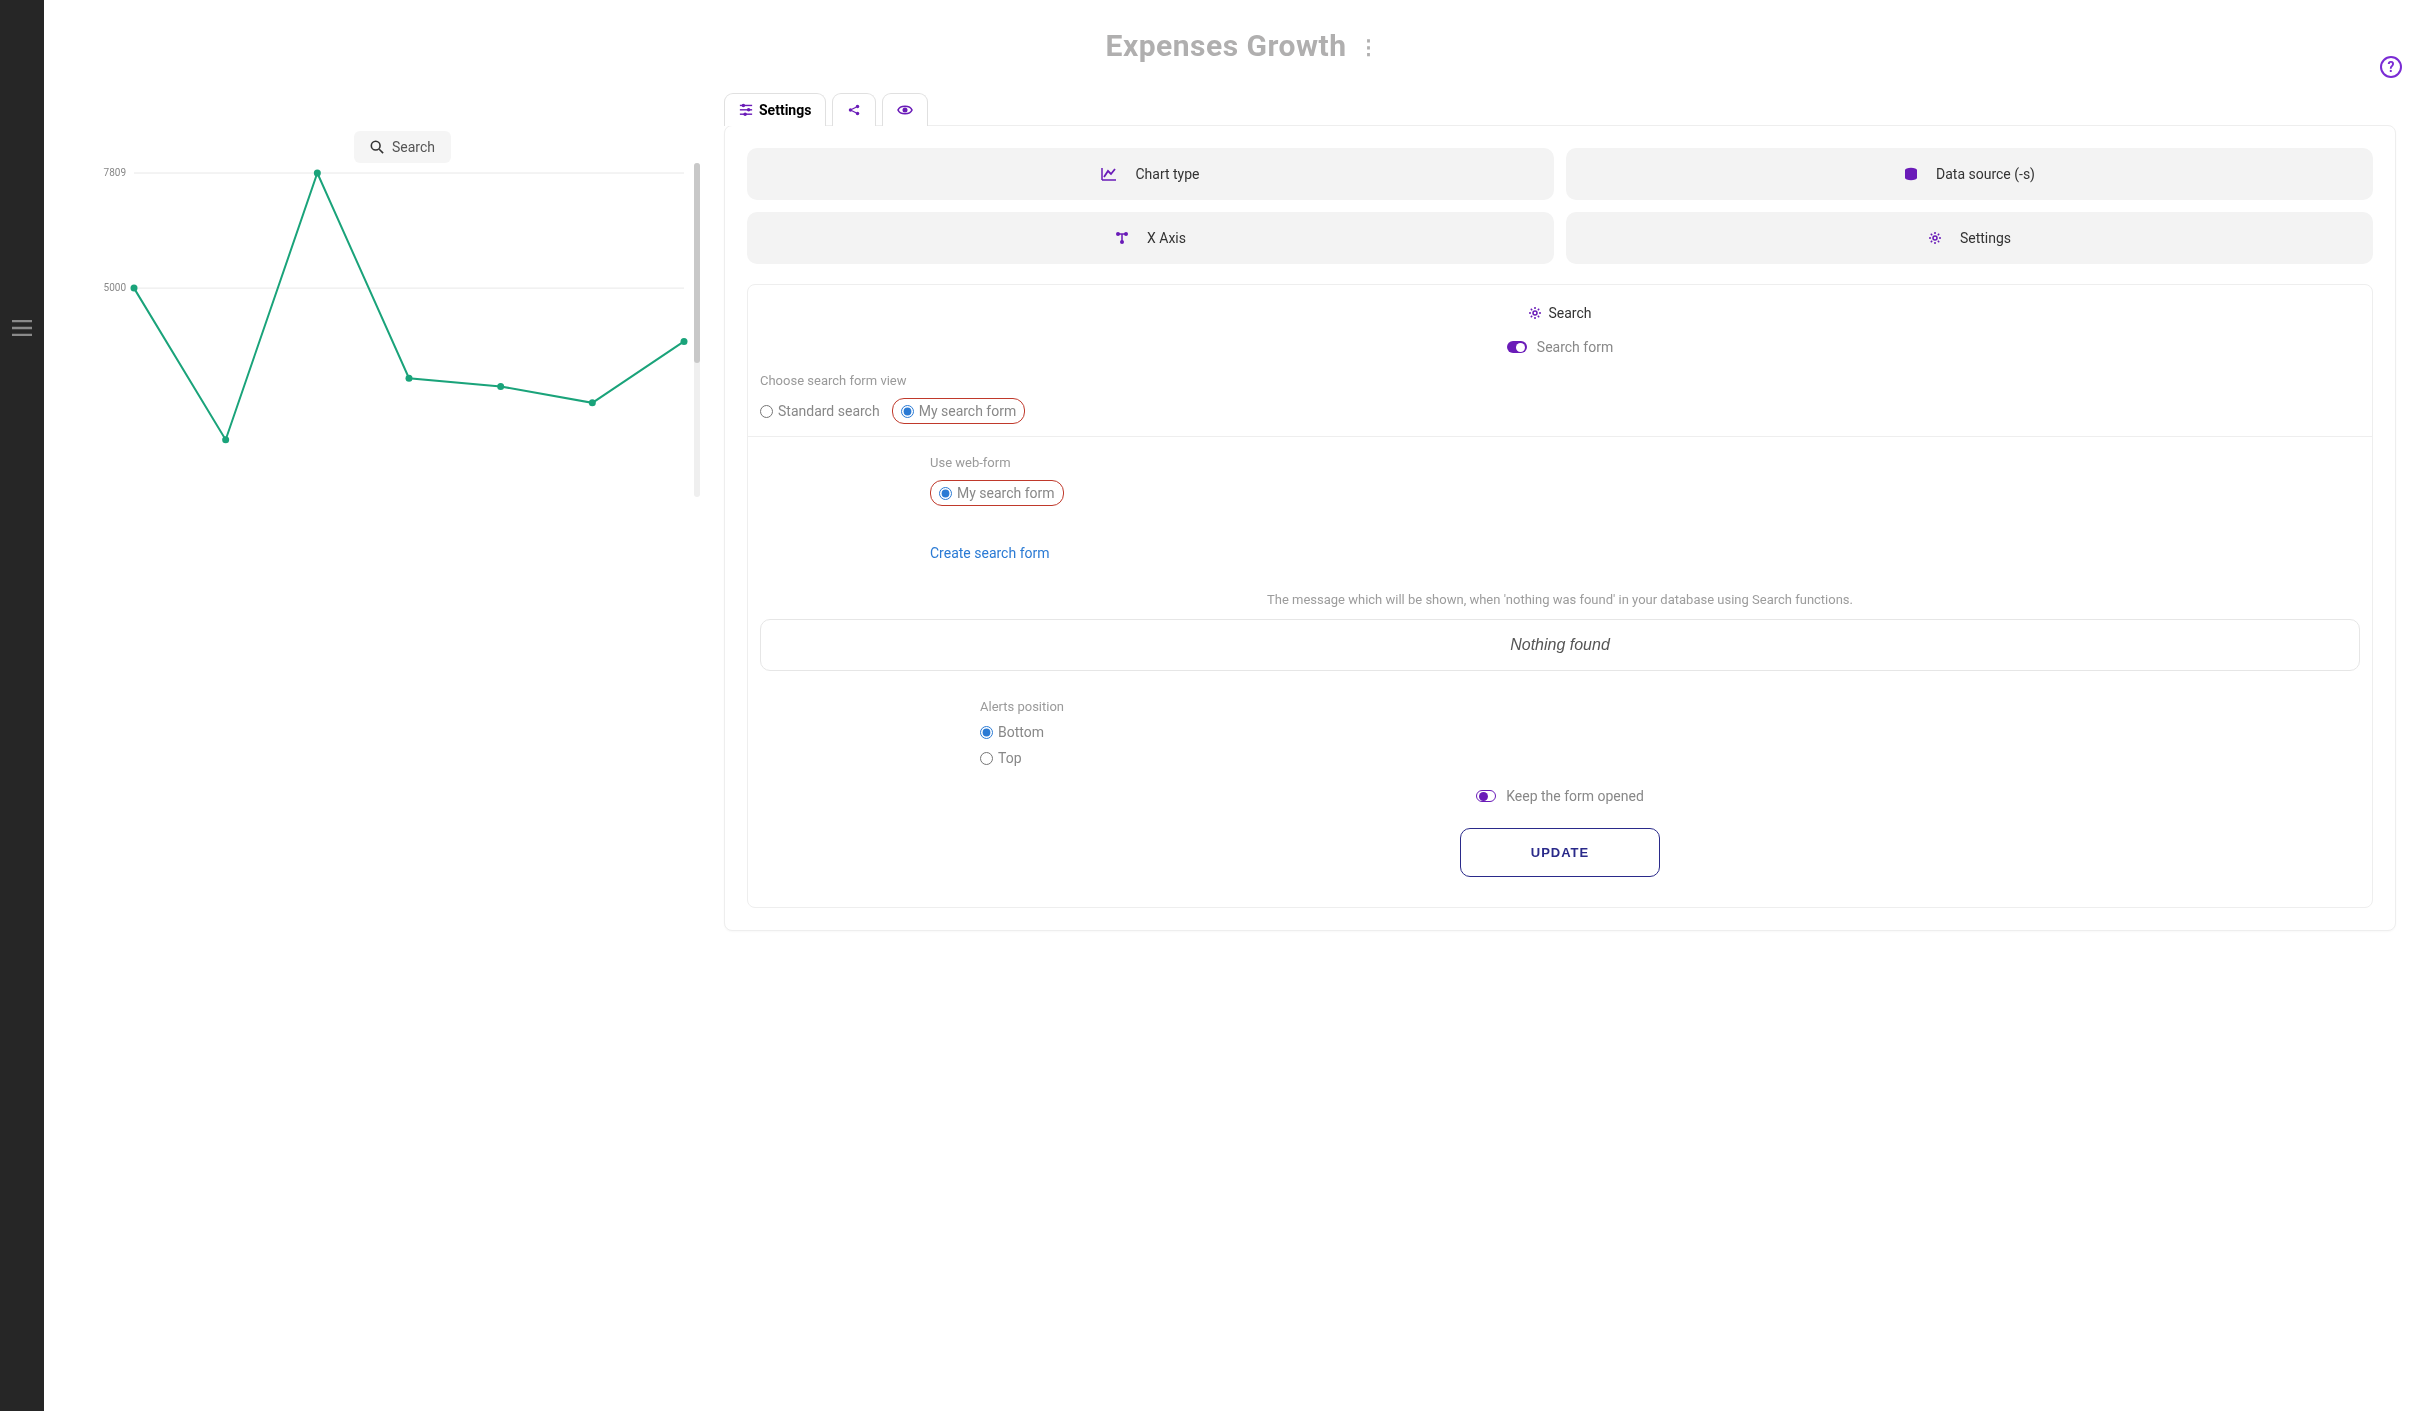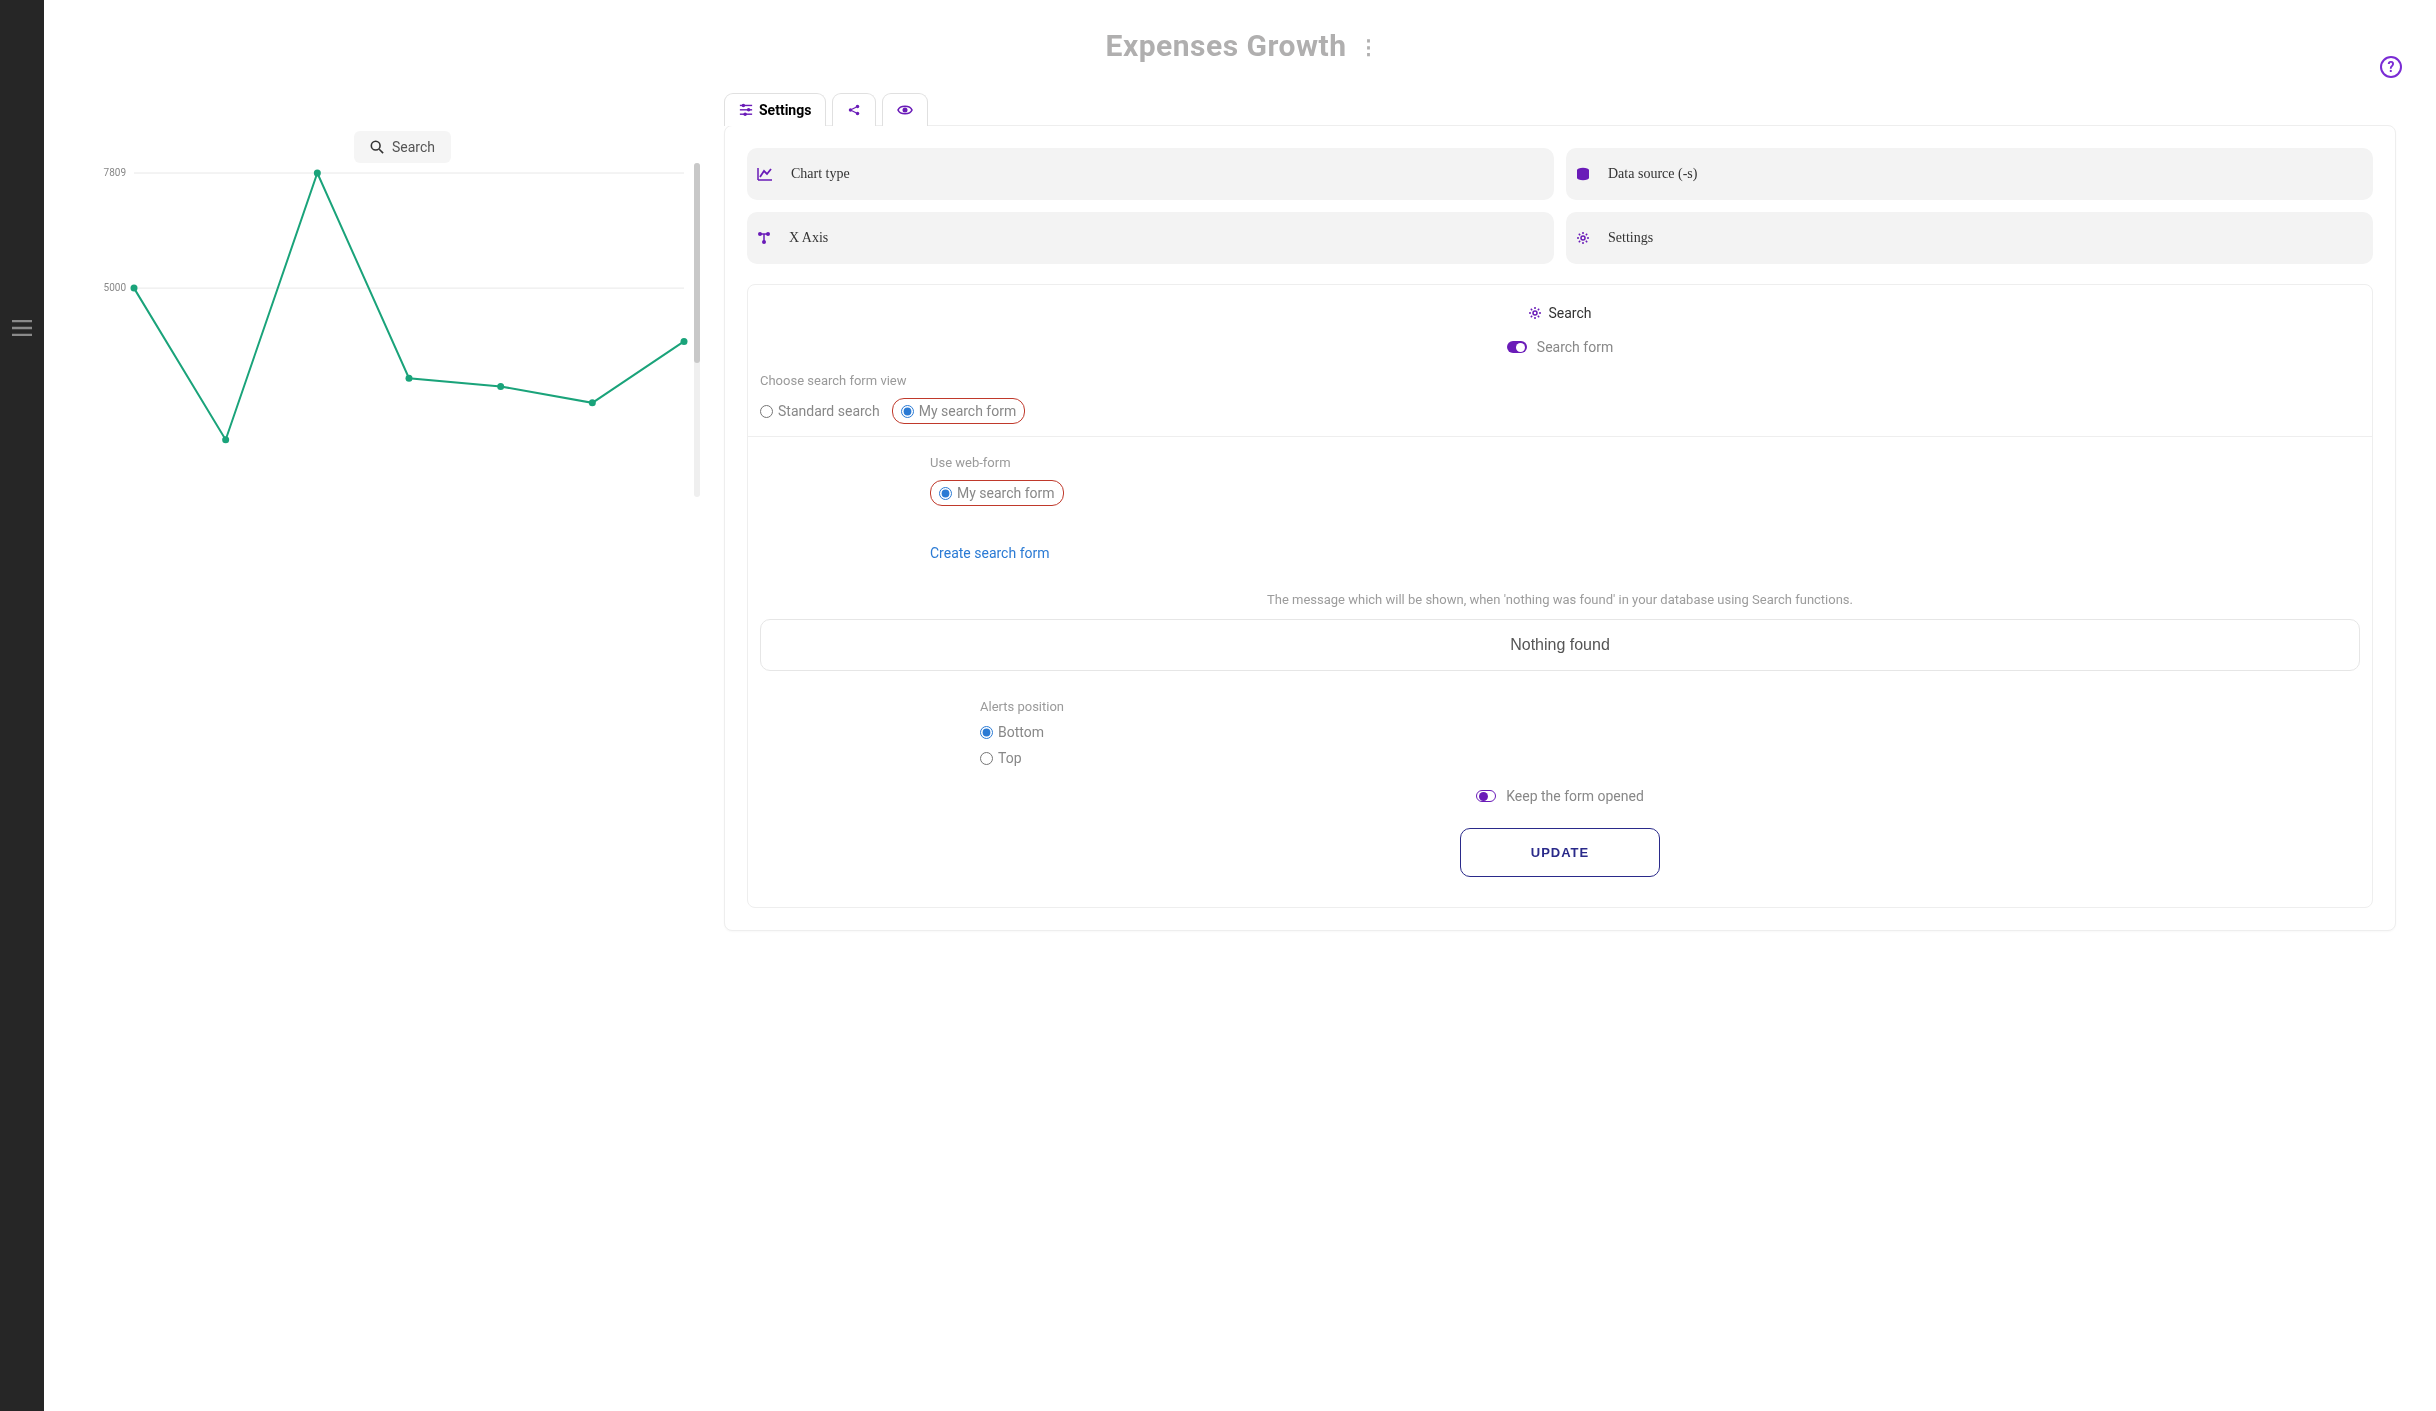--- a/index.html
+++ b/index.html
@@ -135,21 +135,21 @@
       margin-bottom: 20px;
     }
     .grid-btn {
       background: #f3f3f3;
       border-radius: 10px;
       padding: 18px 10px;
       text-align: center;
       font-size: 14px;
       color: #333;
       cursor: pointer;
-      display:flex;align-items:center;justify-content:flex-start;gap:18px;font-family:Liberation Serif, serif;
+      display:flex;align-items:center;justify-content:center;gap:18px;
     }
     .grid-btn .bi { color: #6a1bb8; }
     .search-config {
       border: 1px solid #eee;
       border-radius: 8px;
       padding: 20px 12px;
     }
     .search-header {
       display:flex;align-items:center;justify-content:center;gap:6px;
       font-size: 14px; color: #333; margin-bottom: 18px;
@@ -170,20 +170,21 @@
     .radio-item { display:flex; align-items:center; gap:5px; color:#888; font-size:14px;}
     .radio-item.boxed { border: 1.5px solid #c0392b; padding: 4px 8px; border-radius: 12px;}
     .divider { border:none; border-top:1px solid #eee; margin: 10px -12px 18px -12px; }
     .indent { padding-left: 170px; }
     .link { color:#2a7ad4; font-size:14px; cursor:pointer; text-decoration:none; display:inline-block;margin-top:23px;}
     .hint-text { text-align:center; color:#9c9c9c; font-size:13px; margin: 30px 0 12px 0;}
     .nf-input {
       width: 100%; border:1px solid #e6e6e6; border-radius:10px;
       padding: 16px; text-align:center; font-size:16px; color:#555;
       outline:none;
+      font-style:italic;
     }
     .alerts-block { padding-left: 220px; margin-top: 28px;}
     .radio-stack { display:flex; flex-direction:column; gap:10px; margin-top:10px;}
     .keep-line { display:flex;align-items:center;justify-content:center;gap:10px;margin-top:22px;color:#888;font-size:14px;}
     .update-btn {
       display:block; margin: 24px auto 10px auto;
       width: 200px; padding: 16px 0;
       border: 1.5px solid #2a2a8a; border-radius: 10px;
       background:#fff; color:#2a2a8a;
       font-weight:700; letter-spacing: 1px; font-size: 13px;

